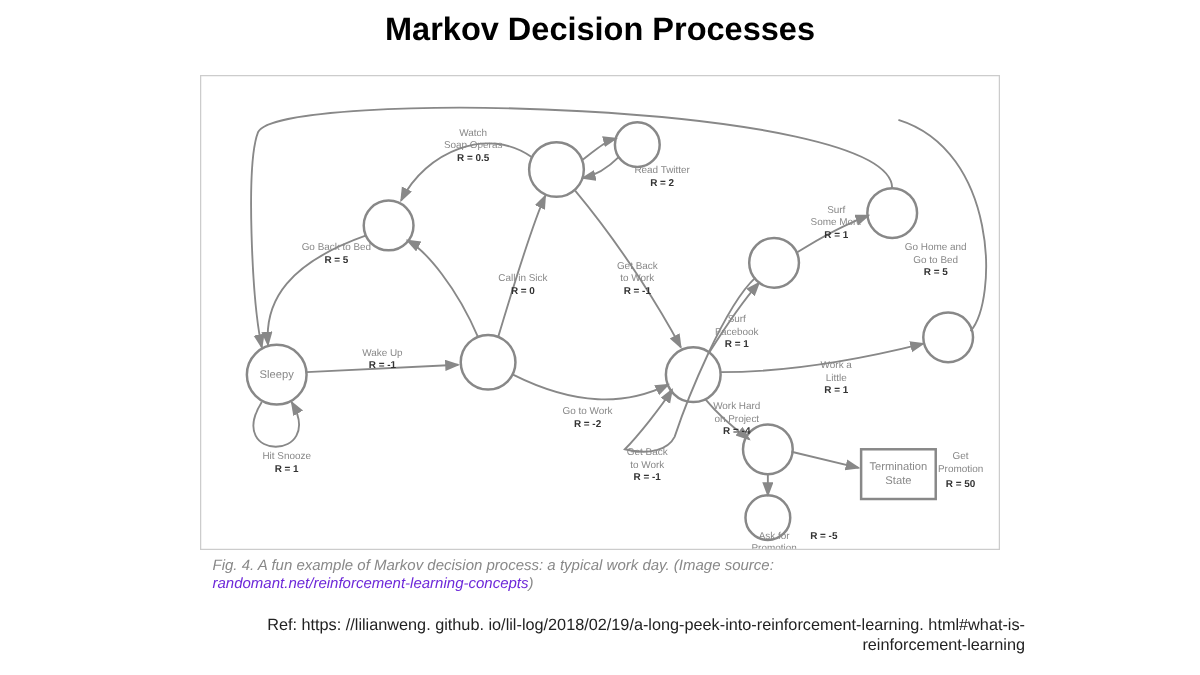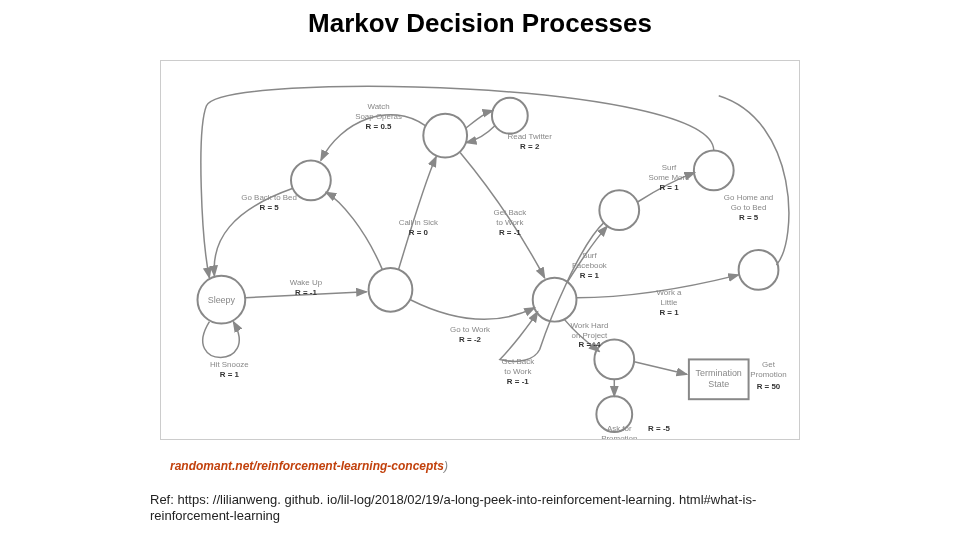--- a/index.html
+++ b/index.html
@@ -64,32 +64,32 @@
   }
   .caption {
     position: absolute;
     left: 170px;
     top: 445px;
     font-size: 12px;
     color: #888;
     font-style: italic;
   }
   .caption .src {
-    color: #c2410c;
+    color: #6d28d9;
     font-style: italic;
-    font-weight: bold;
   }
   .ref {
     position: absolute;
     left: 150px;
     top: 492px;
     right: 140px;
     font-size: 13px;
     color: #222;
     line-height: 1.25;
+    text-align: right;
   }
 </style>
 </head>
 <body>
 
 <div class="title">Markov Decision Processes</div>
 
 <div class="diagram">
 <svg viewBox="0 0 640 380">
   <defs>
@@ -201,17 +201,18 @@
 
   <path class="edge" d="M474,302 L528,315" marker-end="url(#arrow)"></path>
   <text class="edge-label" x="610" y="308">Get</text>
   <text class="edge-label" x="610" y="318">Promotion</text>
   <text class="edge-r" x="610" y="330">R = 50</text>
 
 </svg>
 </div>
 
 <div class="caption">
+  <span>Fig. 4. A fun example of Markov decision process: a typical work day. (Image source:</span>
   <br>
   <span class="src">randomant.net/reinforcement-learning-concepts</span><span>)</span>
 </div>
 
 <div class="ref">Ref: https: //lilianweng. github. io/lil-log/2018/02/19/a-long-peek-into-reinforcement-learning. html#what-is-reinforcement-learning</div>
 
 </body></html>

